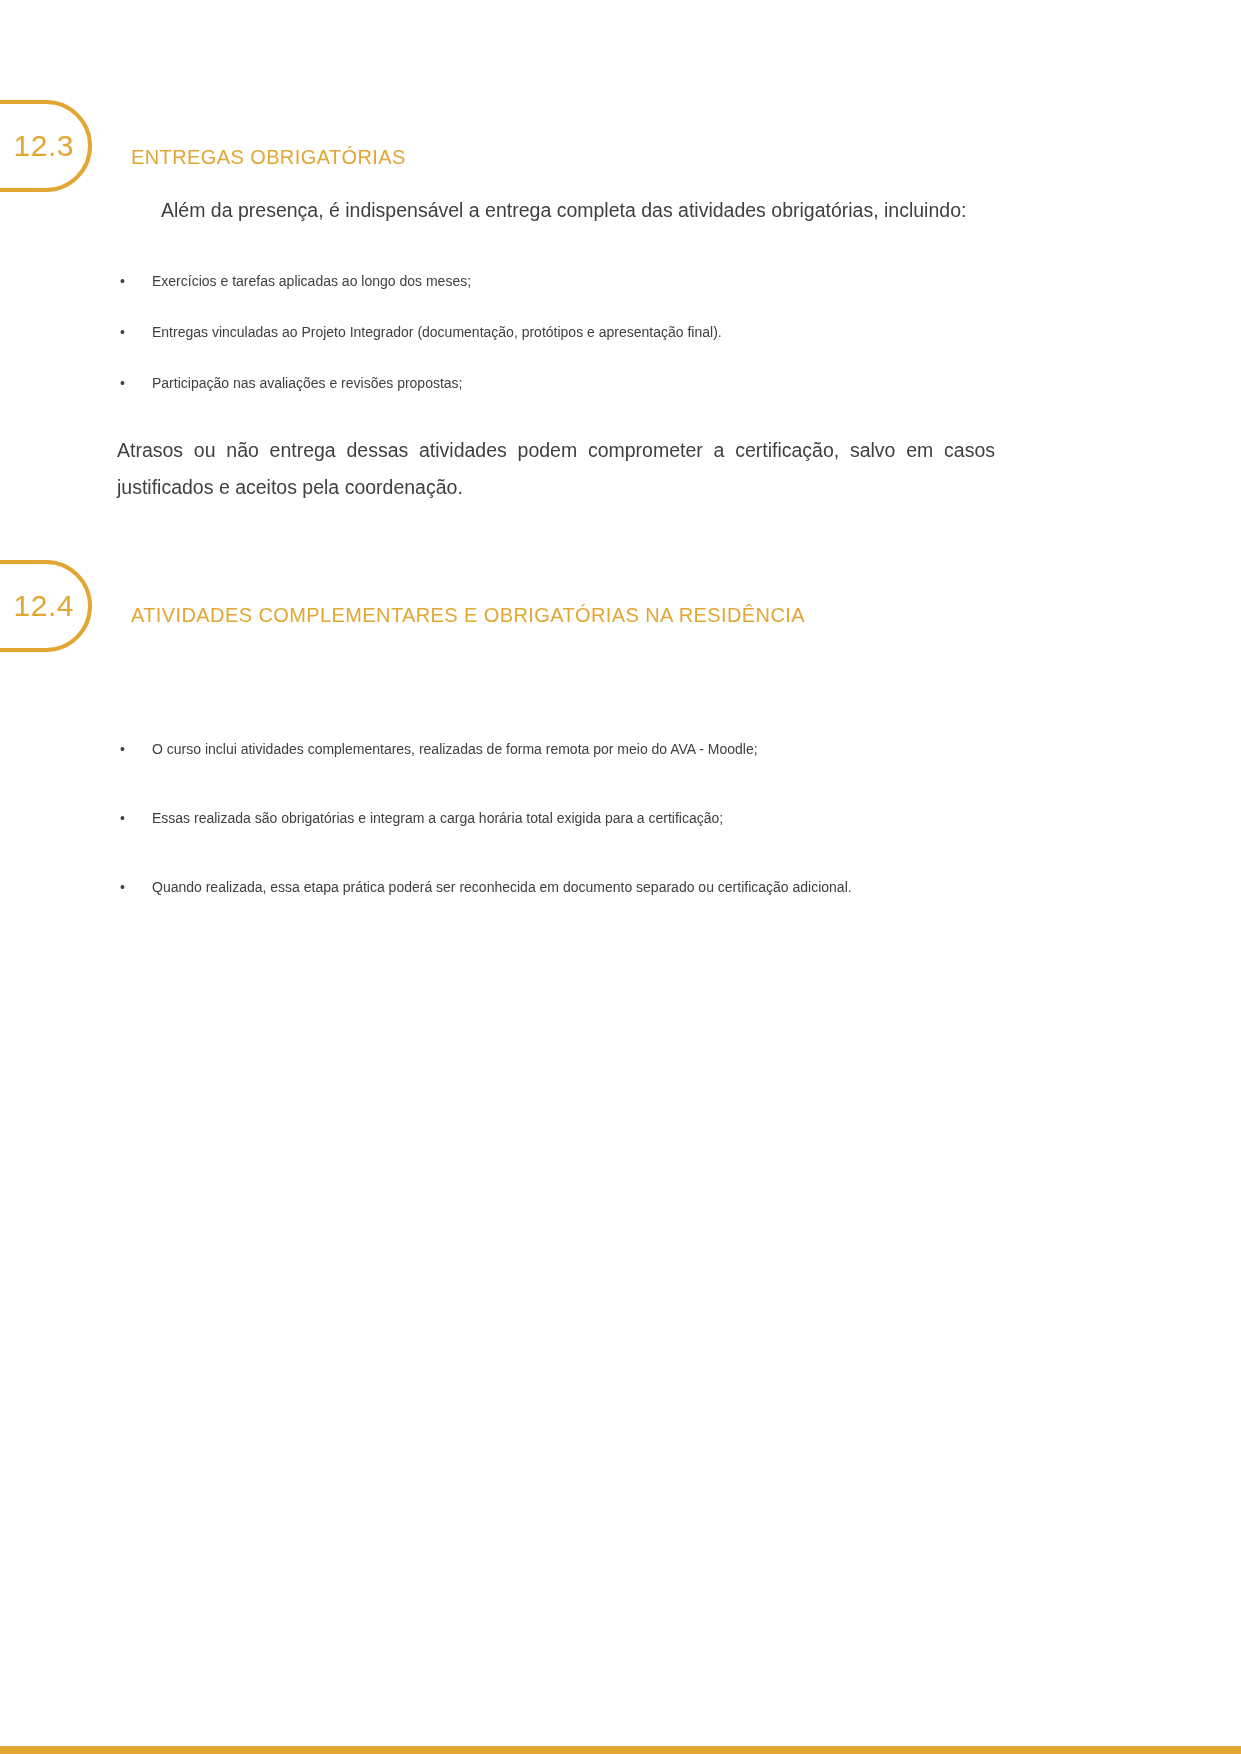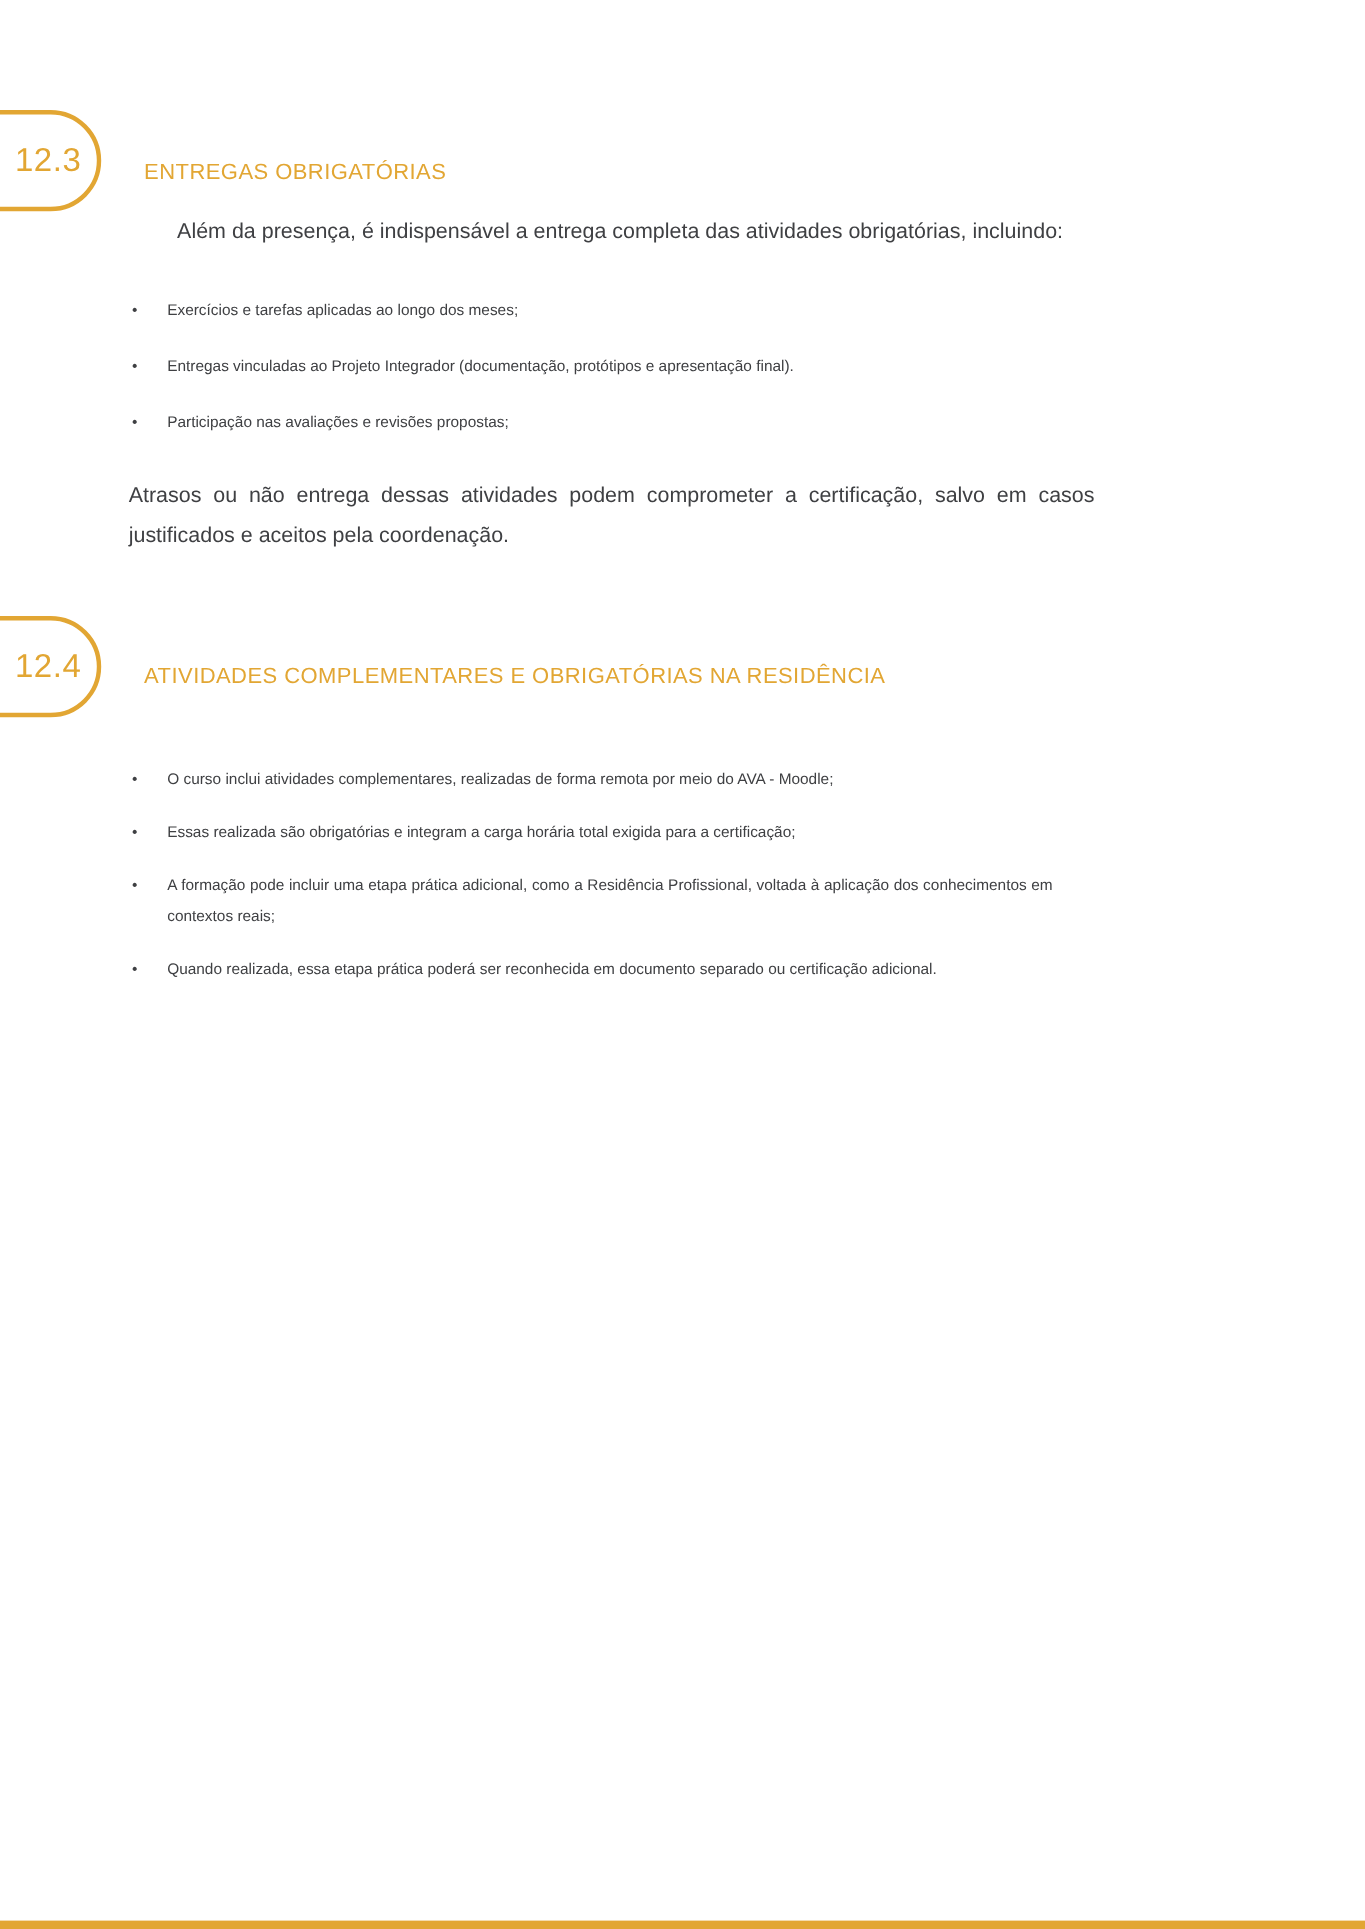--- a/index.html
+++ b/index.html
@@ -62,21 +62,21 @@
     font-size: 14px;
   }
   ul.bullets li { position: relative; padding-left: 35px; }
   ul.bullets li::before {
     content: "\2022";
     position: absolute; left: 3px; top: 0;
   }
   #bullets1 { top: 265px; width: 1060px; }
   #bullets1 li { line-height: 32px; margin-bottom: 19px; white-space: nowrap; }
   #bullets2 { top: 694px; width: 840px; }
-  #bullets2 li { line-height: 28px; margin-bottom: 20px; text-align: justify; }
+  #bullets2 li { line-height: 28px; margin-bottom: 20px; text-align: justify; margin-top: 41px; }
   #bullets2 li.single-line { white-space: nowrap; }
 
   
   .page-num {
     position: absolute;
     left: 1156px; top: 1760px;
     width: 34px; height: 34px;
     border-radius: 50%;
     background: #9B9D9F;
     color: #4c1d95;
@@ -114,21 +114,20 @@
   </section>
 
   <section>
     <div class="badge" id="badge2">12.4</div>
 
     <h1 class="sec-title" id="title2">ATIVIDADES COMPLEMENTARES E OBRIGATÓRIAS NA RESIDÊNCIA</h1>
 
     <ul class="bullets" id="bullets2">
       <li>O curso inclui atividades complementares, realizadas de forma remota por meio do AVA - Moodle;</li>
       <li class="single-line">Essas realizada são obrigatórias e integram a carga horária total exigida para a certificação;</li>
-      <li>A formação pode incluir uma etapa prática adicional, como a Residência Profissional, voltada à aplicação dos conhecimentos em contextos reais;</li>
       <li>Quando realizada, essa etapa prática poderá ser reconhecida em documento separado ou certificação adicional.</li>
     </ul>
   </section>
 
   <div class="page-num">42</div>
 
   <div class="footer-bar"></div>
 
 </main>
 

